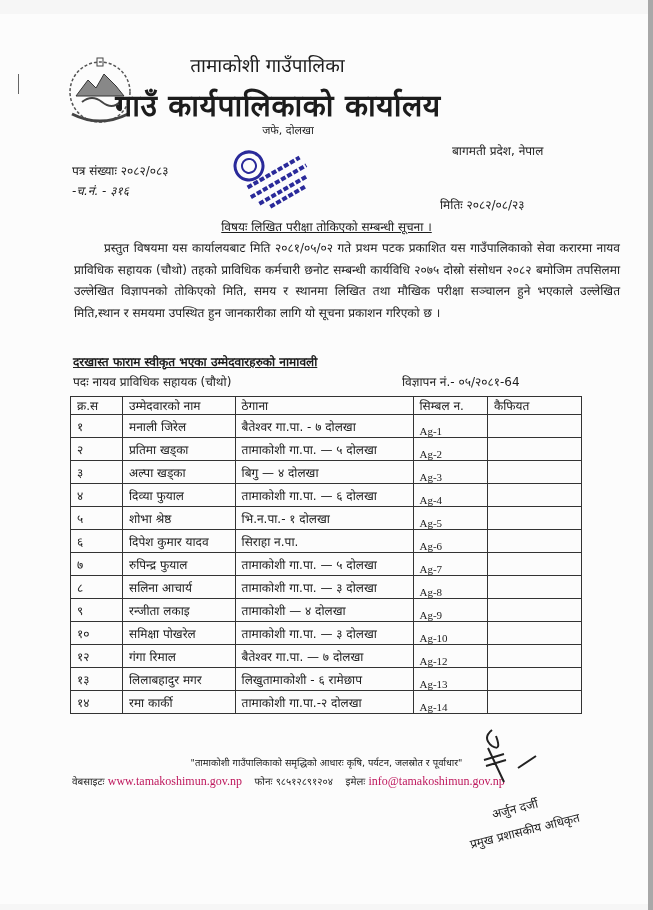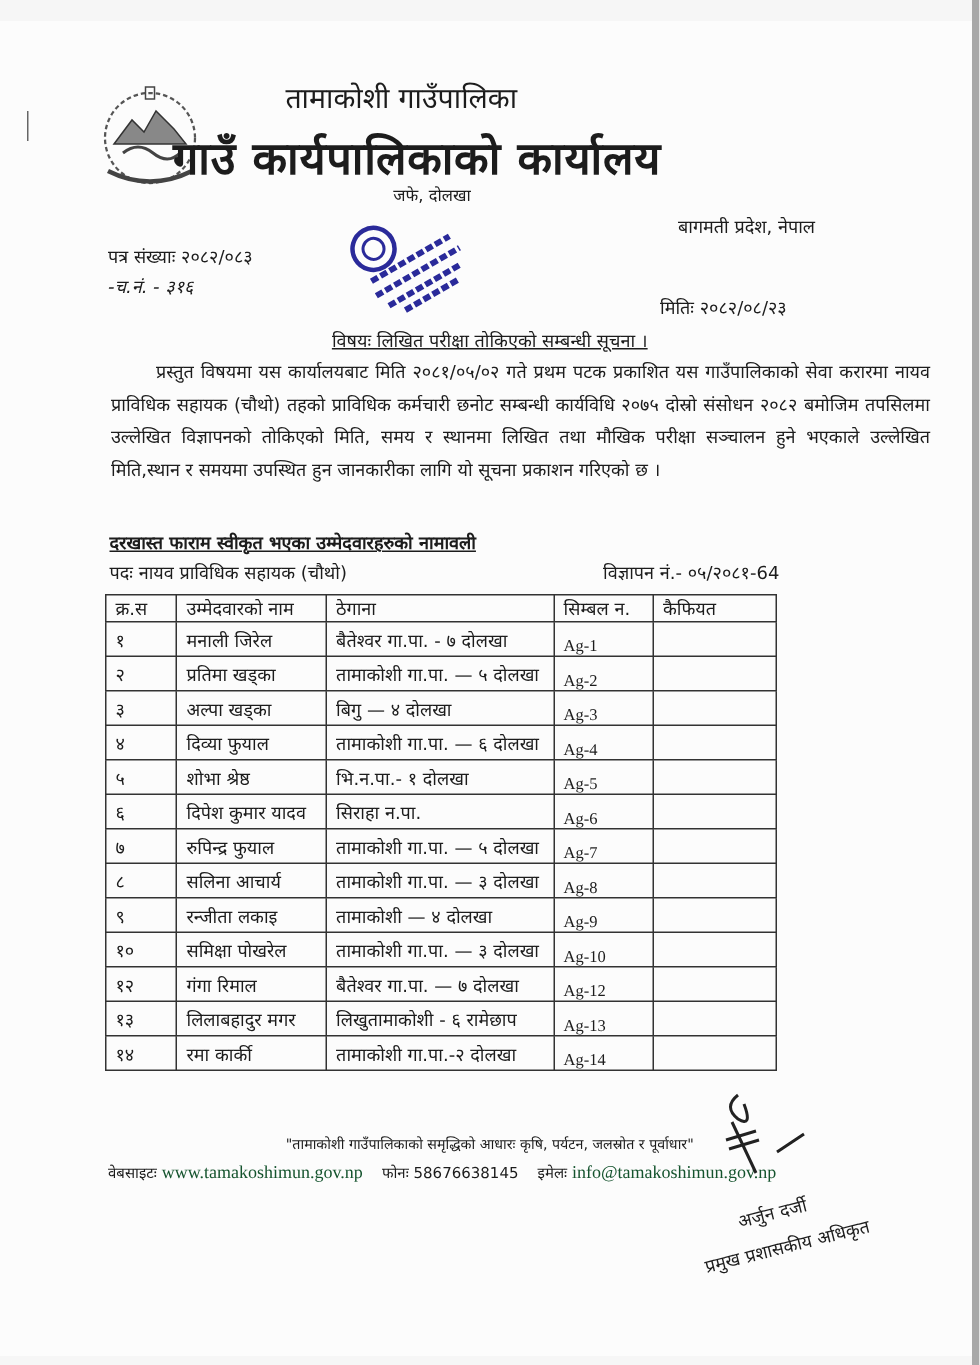--- a/index.html
+++ b/index.html
@@ -15,28 +15,28 @@
   .province { left:452px; top:142px; font-size:12px; }
   .ref1 { left:72px; top:162px; font-size:12px; }
   .ref2 { left:72px; top:182px; font-size:12px; font-style:italic; }
   .stamp { left:226px; top:130px; width:90px; height:88px; }
   .date { left:440px; top:196px; font-size:12px; }
   .subject { left:0; width:653px; top:218px; text-align:center; font-size:12px; text-decoration:underline; }
   .para { left:74px; top:238px; width:546px; font-size:12px; line-height:21.5px; text-align:justify; text-indent:30px; }
   .listtitle { left:73px; top:353px; font-size:12px; text-decoration:underline;font-weight:bold; }
   .post { left:73px; top:373px; font-size:12px; }
   .adno { left:402px; top:373px; font-size:12px; }
-  table.cands { position:absolute; left:70px; top:396px; width:448px; border-collapse:collapse; font-size:12px; }
+  table.cands { position:absolute; left:70px; top:396px; width:512px; border-collapse:collapse; font-size:12px; }
   table.cands td, table.cands th { border:1px solid #333; padding:0 6px; height:18px; font-weight:normal; text-align:left; vertical-align:middle; }
   table.cands th { height:17px; }
   table.cands td.sym { font-family:"Liberation Serif", serif; font-size:11px; vertical-align:bottom; padding-top:4px; }
   col.c1 { width:54px; } col.c2 { width:118px; } col.c3 { width:189px; } col.c4 { width:78px; } col.c5 { width:99px; }
   .motto { left:0; width:653px; top:756px; text-align:center; font-size:9.5px; }
   .contact { left:72px; top:774px; font-size:10px; white-space:nowrap; }
-  .contact a { color:#14532d; font-family:"Liberation Serif", serif; font-size:12px; }
+  .contact a { color:#be185d; font-family:"Liberation Serif", serif; font-size:12px; }
   .sig { left:478px; top:726px; width:60px; height:60px; }
   .signame { left:490px; top:806px; font-size:12px; transform:rotate(-14deg); transform-origin:left top; }
   .sigtitle { left:468px; top:836px; font-size:12px; transform:rotate(-14deg); transform-origin:left top; white-space:nowrap; }
   .lefttick { left:18px; top:74px; width:1px; height:20px; background:#666; }
 </style>
 </head>
 <body>
 
 <div class="page"></div>
 <div class="edge"></div>
@@ -183,21 +183,21 @@
       </tr>
     </tbody>
 </table>
 
 <div class="abs motto">"तामाकोशी गाउँपालिकाको समृद्धिको आधारः कृषि, पर्यटन, जलस्रोत र पूर्वाधार"</div>
 <div class="abs contact">
   <span>वेबसाइटः</span>
   <a>www.tamakoshimun.gov.np</a>
   &nbsp;&nbsp;
   <span>फोनः</span>
-  <span>58676638145</span>
+  <span>९८५१२८९१२०४</span>
   &nbsp;&nbsp;
   <span>इमेलः</span>
   <a>info@tamakoshimun.gov.np</a>
 </div>
 
 <svg class="abs sig" viewBox="0 0 60 60">
   <path d="M14 4 Q4 12 14 20 Q24 26 18 10 M10 22 L26 56 M6 34 L26 28 M8 40 L28 34 M40 42 L58 30" fill="none" stroke="#222" stroke-width="2"></path>
 </svg>
 <div class="abs signame">अर्जुन दर्जी</div>
 <div class="abs sigtitle">प्रमुख प्रशासकीय अधिकृत</div>

